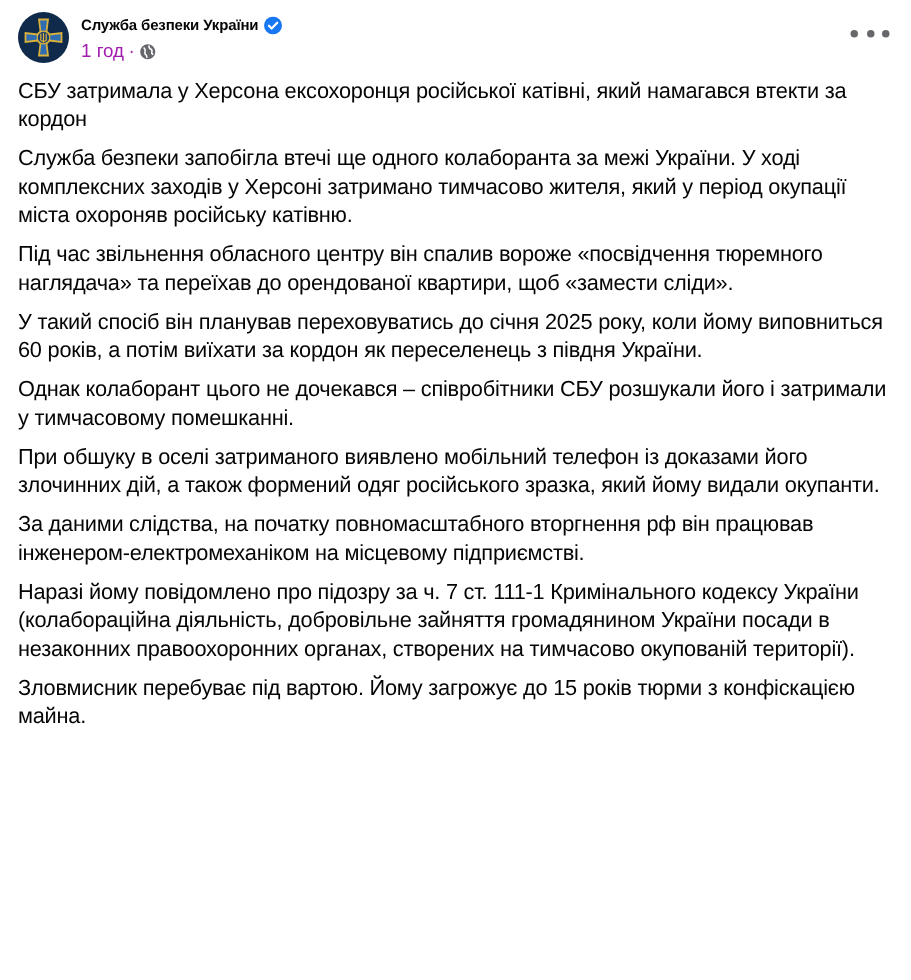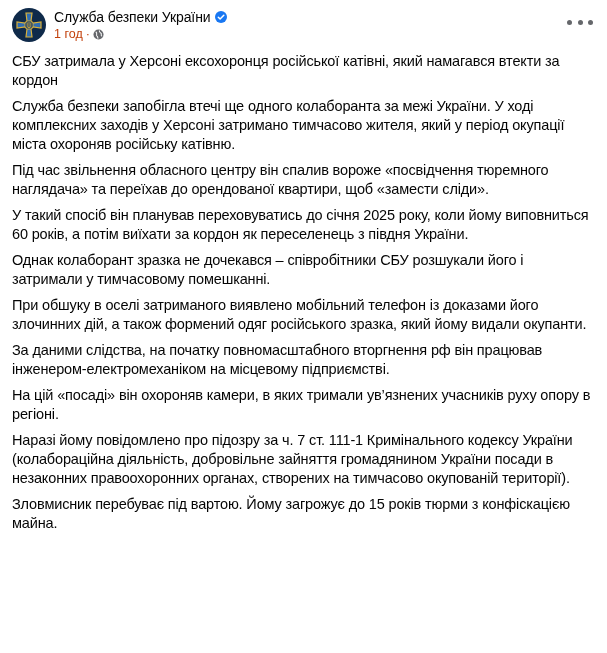--- a/index.html
+++ b/index.html
@@ -2,23 +2,23 @@
 <html><head>
 <meta charset="utf-8">
 <style>
   html, body { margin: 0; padding: 0; background: #ffffff; }
   body { width: 607px; height: 653px; overflow: hidden; font-family: "Liberation Sans", sans-serif; color: #050505; }
   .post { position: relative; width: 607px; height: 653px; }
   .header { position: absolute; left: 12px; top: 6px; right: 12px; height: 38px; display: flex; align-items: center; }
   .avatar { width: 34px; height: 34px; border-radius: 50%; background: #0f2a4a; display: flex; align-items: center; justify-content: center; flex-shrink: 0; }
   .meta { margin-left: 8px; display: flex; flex-direction: column; justify-content: center; }
   .name-row { display: flex; align-items: center; height: 18px; }
-  .name { font-size: 14px; font-weight: normal; color: #050505; letter-spacing: -0.1px; }
+  .name { font-size: 10px; font-weight: bold; color: #050505; letter-spacing: -0.1px; }
   .verified { margin-left: 4px; width: 12px; height: 12px; display: inline-flex; }
-  .sub-row { display: flex; align-items: center; height: 16px; font-size: 12.5px; color: #c2410c; }
+  .sub-row { display: flex; align-items: center; height: 16px; font-size: 12.5px; color: #a21caf; }
   .dot { margin: 0 3px; }
   .globe { width: 11px; height: 11px; display: inline-flex; }
   .more { position: absolute; right: 14px; top: 14px; width: 26px; height: 16px; display: flex; align-items: center; justify-content: space-between; cursor: pointer; }
   .more span { width: 5px; height: 5px; border-radius: 50%; background: #65676b; }
   .body { position: absolute; left: 12px; top: 52px; width: 585px; font-size: 14.5px; line-height: 19px; color: #050505; }
   .body p { margin: 0 0 7px 0; letter-spacing: -0.15px; }
 </style>
 </head>
 <body>
 
@@ -56,25 +56,24 @@
     </div>
   </div>
 
   <div class="more">
     <span></span>
     <span></span>
     <span></span>
   </div>
 
   <div class="body">
-    <p>СБУ затримала у Херсоні ексохоронця російської катівні, який намагався втекти за кордон</p>
+    <p>СБУ затримала у Херсона ексохоронця російської катівні, який намагався втекти за кордон</p>
     <p>Служба безпеки запобігла втечі ще одного колаборанта за межі України. У ході комплексних заходів у Херсоні затримано тимчасово жителя, який у період окупації міста охороняв російську катівню.</p>
     <p>Під час звільнення обласного центру він спалив вороже «посвідчення тюремного наглядача» та переїхав до орендованої квартири, щоб «замести сліди».</p>
     <p>У такий спосіб він планував переховуватись до січня 2025 року, коли йому виповниться 60 років, а потім виїхати за кордон як переселенець з півдня України.</p>
-    <p>Однак колаборант зразка не дочекався – співробітники СБУ розшукали його і затримали у тимчасовому помешканні.</p>
+    <p>Однак колаборант цього не дочекався – співробітники СБУ розшукали його і затримали у тимчасовому помешканні.</p>
     <p>При обшуку в оселі затриманого виявлено мобільний телефон із доказами його злочинних дій, а також формений одяг російського зразка, який йому видали окупанти.</p>
     <p>За даними слідства, на початку повномасштабного вторгнення рф він працював інженером-електромеханіком на місцевому підприємстві.</p>
-    <p>На цій «посаді» він охороняв камери, в яких тримали ув’язнених учасників руху опору в регіоні.</p>
     <p>Наразі йому повідомлено про підозру за ч. 7 ст. 111-1 Кримінального кодексу України (колабораційна діяльність, добровільне зайняття громадянином України посади в незаконних правоохоронних органах, створених на тимчасово окупованій території).</p>
     <p>Зловмисник перебуває під вартою. Йому загрожує до 15 років тюрми з конфіскацією майна.</p>
 
   </div>
 </div>
 
 </body></html>

